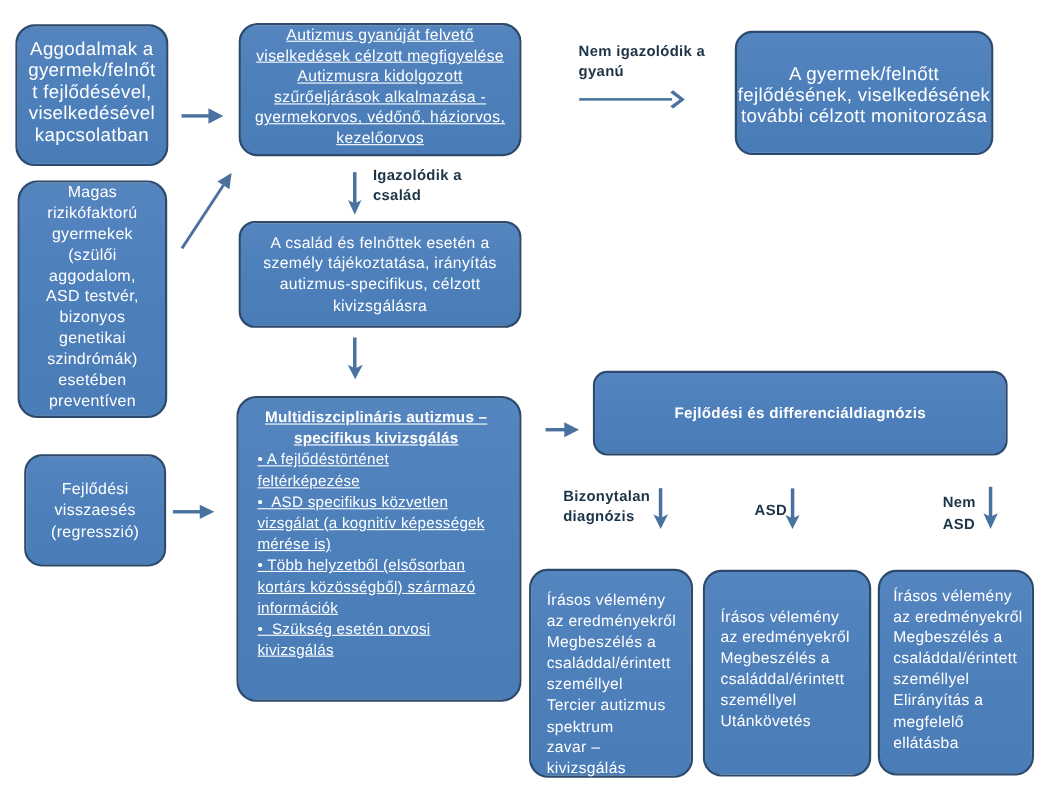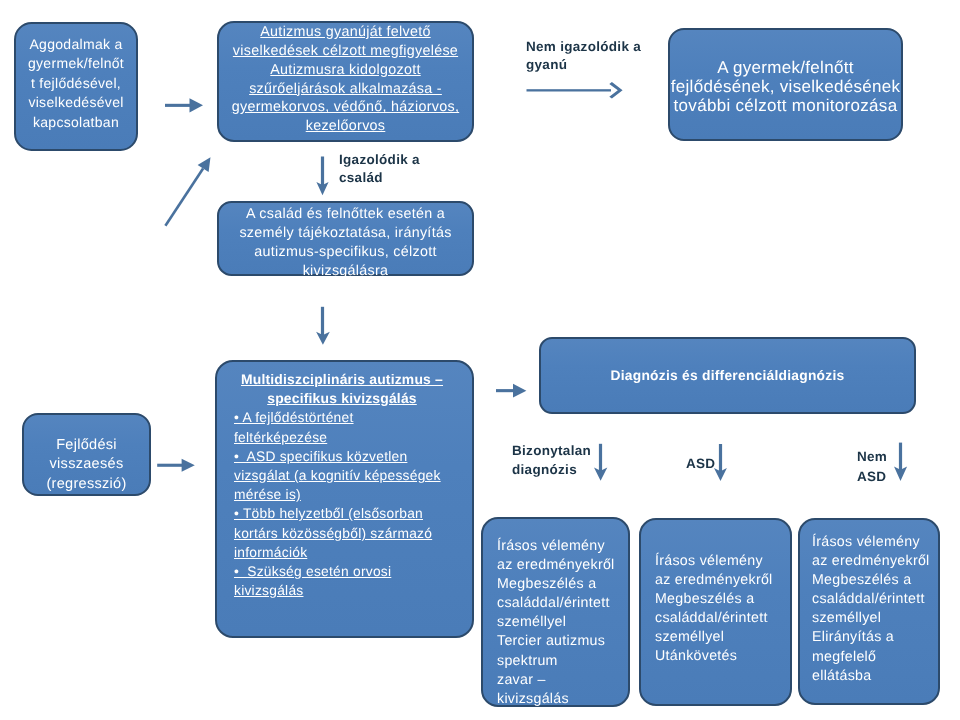--- a/index.html
+++ b/index.html
@@ -9,31 +9,31 @@
        -webkit-font-smoothing:antialiased;text-rendering:geometricPrecision;letter-spacing:0.3px;}
   #stage{position:relative;width:960px;height:720px;}
   .box{position:absolute;box-sizing:border-box;
        background:linear-gradient(180deg,#5585BF 0%,#4E80BC 38%,#4A7CB8 100%);
        border:2px solid #2C4A6B;border-radius:15px;color:#ffffff;
        display:flex;align-items:center;justify-content:center;text-align:center;}
   .box .txt{width:100%;}
   .lbl{position:absolute;color:#1C3447;font-weight:bold;line-height:18.3px;
        font-size:13.5px;letter-spacing:0.3px;white-space:pre-line;}
   svg.arrows{position:absolute;left:0;top:0;width:960px;height:720px;}
-  .b-concerns{border-radius:17.5px;left:14px;top:22px;width:124px;height:129px;font-size:14px;line-height:19.4px;align-items:flex-start;}
+  .b-concerns{border-radius:17.5px;left:14px;top:22px;width:139px;height:129px;font-size:17px;line-height:19.4px;align-items:flex-start;}
   .b-concerns .txt{padding-top:11px;}
   .b-risk{border-radius:18px;left:16px;top:164px;width:136px;height:216px;font-size:14.5px;line-height:19.0px;align-items:flex-start;}
   .b-risk .txt{padding-top:0px;}
-  .b-regress{border-radius:16px;left:22px;top:413px;width:129px;height:83px;font-size:14.5px;line-height:19.3px;align-items:flex-start;}
+  .b-regress{border-radius:16px;left:22px;top:413px;width:129px;height:102px;font-size:14.5px;line-height:19.3px;align-items:flex-start;}
   .b-regress .txt{padding-top:21px;}
   .b-screen{border-radius:17px;left:217px;top:21px;width:257px;height:121px;font-size:14.3px;line-height:18.86px;align-items:flex-start;}
   .b-screen .txt{padding-top:0px;text-decoration:underline;}
   .b-monitor{border-radius:16px;left:668px;top:28px;width:235px;height:113px;font-size:17px;line-height:19px;align-items:flex-start;}
   .b-monitor .txt{padding-top:28px;}
-  .b-family{border-radius:14.5px;left:217px;top:201px;width:257px;height:75px;font-size:14.3px;line-height:19.2px;align-items:center;}
+  .b-family{border-radius:14.5px;left:217px;top:201px;width:257px;height:97px;font-size:14.3px;line-height:19.2px;align-items:flex-start;}
   .b-family .txt{padding-top:9px;}
   .b-multi{border-radius:18px;left:215px;top:360px;width:259px;height:278px;font-size:13.8px;line-height:19.2px;align-items:flex-start;text-decoration:underline;}
   .b-multi .txt{text-align:left;padding:8px 19px 0 17px;letter-spacing:0.25px;}
   .b-multi .hd{text-align:center;font-weight:bold;display:block;font-size:13.9px;letter-spacing:0.2px;margin-left:-3px;}
   .b-diag{border-radius:13px;left:539px;top:337px;width:377px;height:77px;font-size:13.8px;font-weight:bold;letter-spacing:0.25px;}
   .b-out1{border-radius:17px;left:481px;top:517px;width:149px;height:190px;font-size:14.2px;line-height:19.1px;align-items:flex-start;}
   .b-out2{border-radius:17px;left:639px;top:518px;width:153px;height:188px;font-size:14.2px;line-height:19.1px;align-items:flex-start;}
   .b-out3{border-radius:17px;left:798px;top:518px;width:142px;height:187px;font-size:14.2px;line-height:19.1px;align-items:flex-start;}
   .l-conf{left:339px;top:151px;}
   .l-notconf{left:526px;top:38px;width:116px;line-height:18.2px;}
@@ -104,20 +104,33 @@
     </g>
   </svg>
 
   <div class="box b-concerns">
     <span class="txt" style="white-space: pre-wrap;">Aggodalmak a
 gyermek/felnőt
 t fejlődésével,
 viselkedésével
 kapcsolatban</span>
   </div>
+  <div class="box b-risk">
+    <span class="txt" style="white-space: pre-wrap;">Magas
+rizikófaktorú
+gyermekek
+(szülői
+aggodalom,
+ASD testvér,
+bizonyos
+genetikai
+szindrómák)
+esetében
+preventíven</span>
+  </div>
   <div class="box b-regress">
     <span class="txt" style="white-space: pre-wrap;">Fejlődési
 visszaesés
 (regresszió)</span>
   </div>
   <div class="box b-screen">
     <span class="txt" style="white-space: pre-wrap;">Autizmus gyanúját felvető
 viselkedések célzott megfigyelése
 Autizmusra kidolgozott
 szűrőeljárások alkalmazása -
@@ -142,21 +155,21 @@
 •  ASD specifikus közvetlen
 vizsgálat (a kognitív képességek
 mérése is)
 • Több helyzetből (elsősorban
 kortárs közösségből) származó
 információk
 •  Szükség esetén orvosi
 kivizsgálás</span></span>
   </div>
   <div class="box b-diag">
-    <span class="txt">Diagnózis és differenciáldiagnózis</span>
+    <span class="txt">Fejlődési és differenciáldiagnózis</span>
   </div>
   <div class="box b-out1">
     <span class="txt" style="white-space: pre-wrap;">Írásos vélemény
 az eredményekről
 Megbeszélés a
 családdal/érintett
 személlyel
 Tercier autizmus
 spektrum
 zavar –

